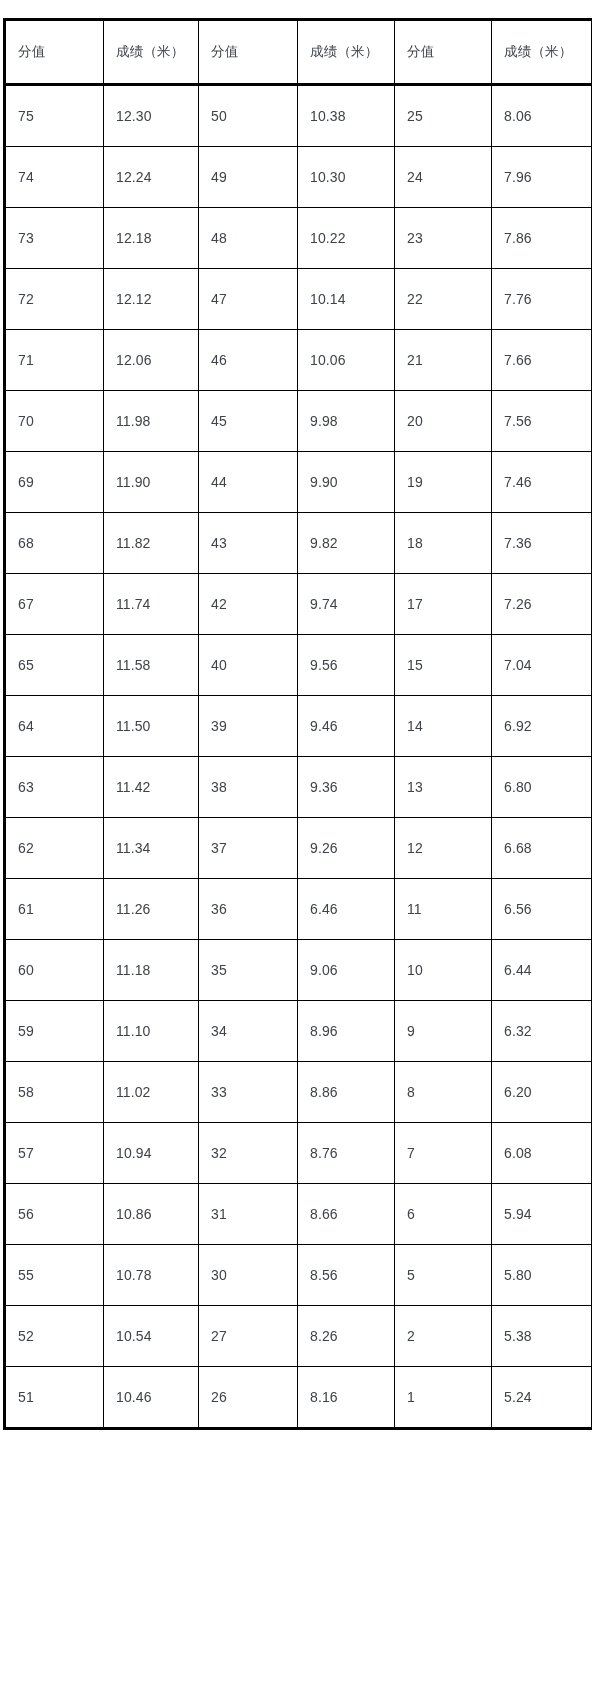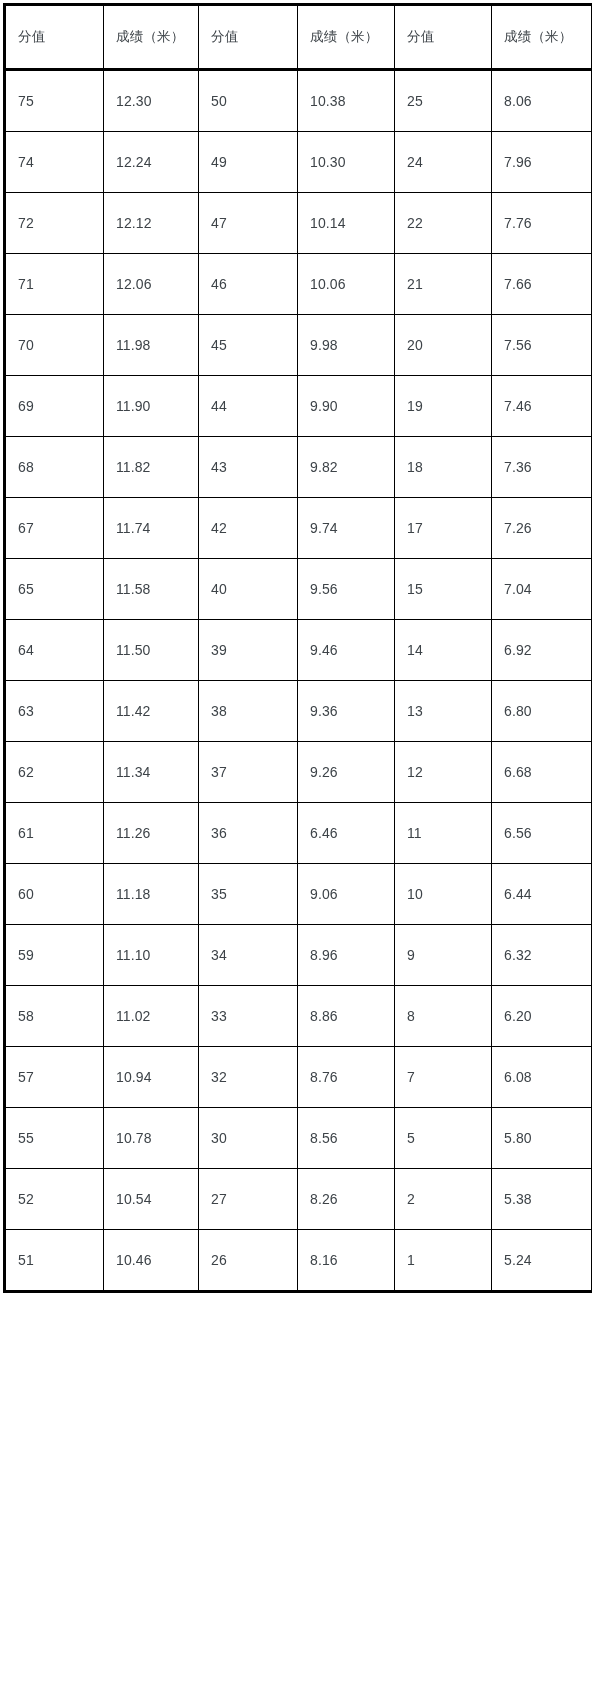--- a/index.html
+++ b/index.html
@@ -10,21 +10,21 @@
   }
   body {
     width: 593px;
     height: 1702px;
     font-family: "Liberation Sans", "DejaVu Sans", sans-serif;
     -webkit-font-smoothing: antialiased;
   }
   #score-table-wrap {
     position: absolute;
     left: 3px;
-    top: 3px;
+    top: 18px;
     width: 587px;
   }
   table.score-table {
     border-collapse: collapse;
     table-layout: fixed;
     width: 587px;
     border-left: 3px solid #000000;
     border-right: 1px solid #000000;
     border-top: 3px solid #000000;
     border-bottom: 3px solid #000000;
@@ -103,20 +103,28 @@
         </tr>
         <tr>
           <td>74</td>
           <td>12.24</td>
           <td>49</td>
           <td>10.30</td>
           <td>24</td>
           <td>7.96</td>
         </tr>
         <tr>
+          <td>73</td>
+          <td>12.18</td>
+          <td>48</td>
+          <td>10.22</td>
+          <td>23</td>
+          <td>7.86</td>
+        </tr>
+        <tr>
           <td>72</td>
           <td>12.12</td>
           <td>47</td>
           <td>10.14</td>
           <td>22</td>
           <td>7.76</td>
         </tr>
         <tr>
           <td>71</td>
           <td>12.06</td>
@@ -223,20 +231,28 @@
         </tr>
         <tr>
           <td>57</td>
           <td>10.94</td>
           <td>32</td>
           <td>8.76</td>
           <td>7</td>
           <td>6.08</td>
         </tr>
         <tr>
+          <td>56</td>
+          <td>10.86</td>
+          <td>31</td>
+          <td>8.66</td>
+          <td>6</td>
+          <td>5.94</td>
+        </tr>
+        <tr>
           <td>55</td>
           <td>10.78</td>
           <td>30</td>
           <td>8.56</td>
           <td>5</td>
           <td>5.80</td>
         </tr>
         <tr>
           <td>52</td>
           <td>10.54</td>

